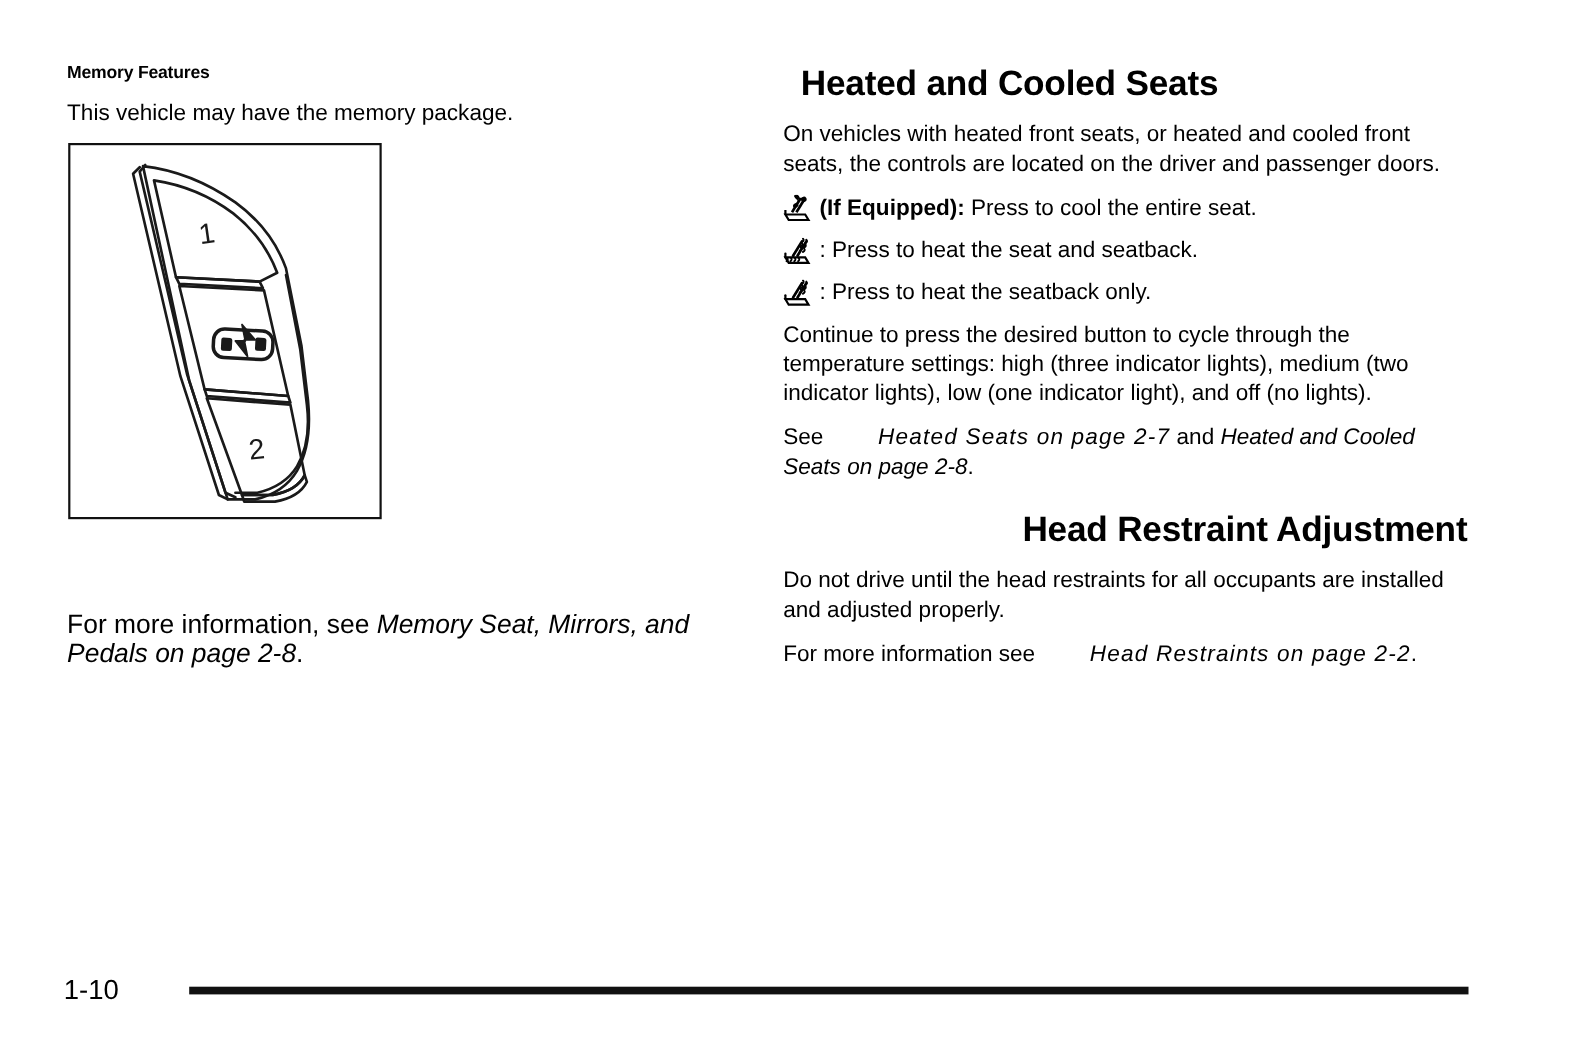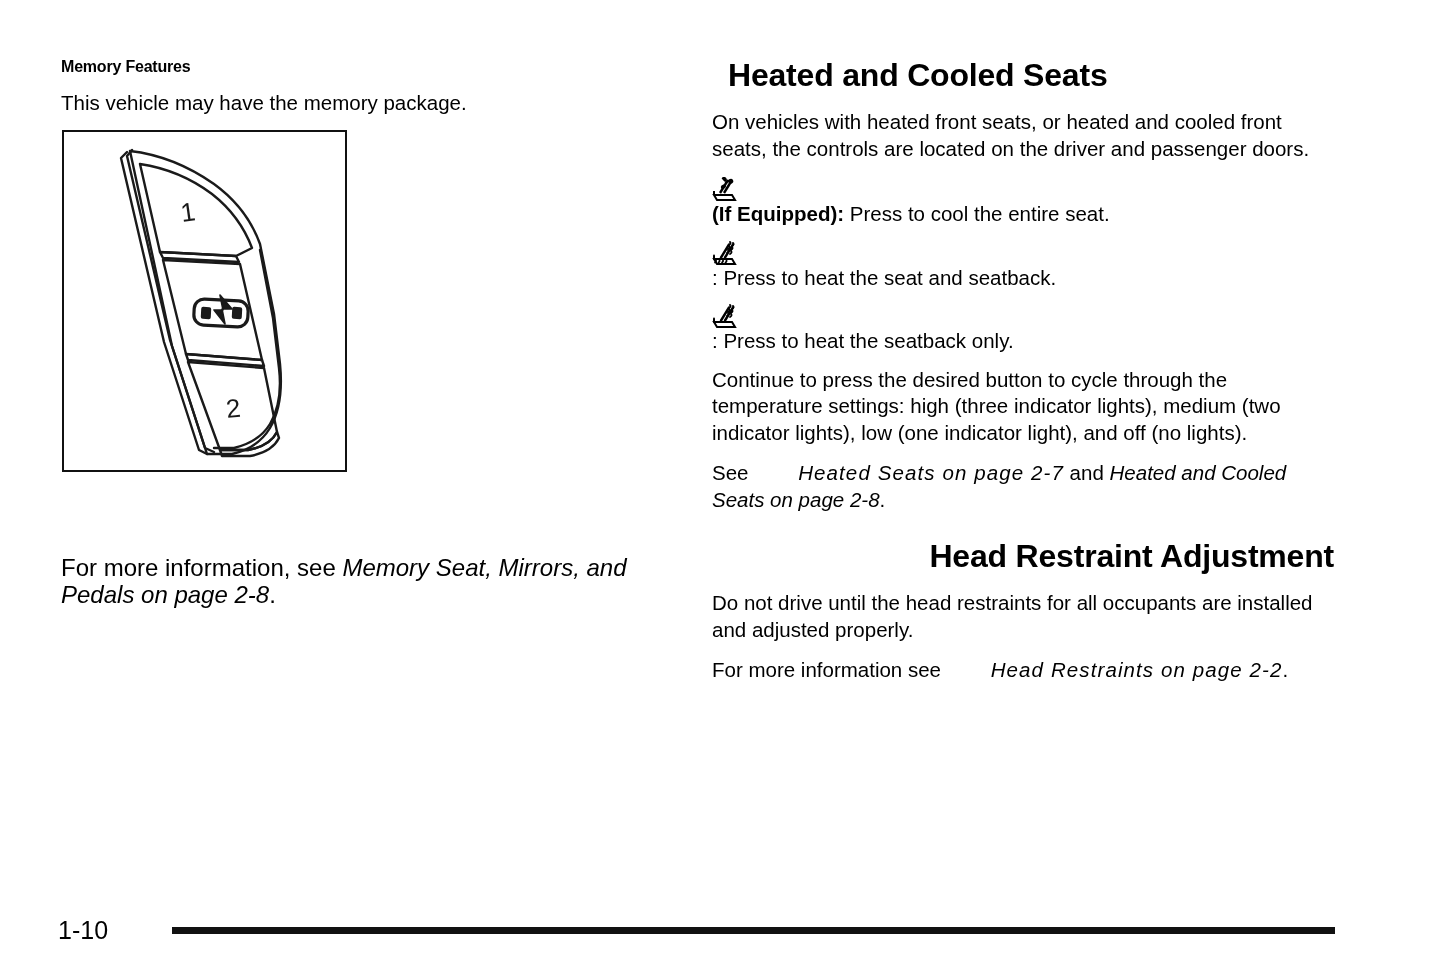--- a/index.html
+++ b/index.html
@@ -97,38 +97,37 @@
     line-height: 26.5px;
   }
 
   
   .icon-line {
     display: flex;
     align-items: flex-start;
     font-size: 20.5px;
     line-height: 26.5px;
     margin: 0 0 12px 0;
-    flex-direction: column;
   }
   .icon-line .glyph {
     flex: 0 0 auto;
     width: 30px;
     height: 25px;
     margin-right: 3px;
     position: relative;
     top: 1px;
   }
   .icon-line .glyph svg { display: block; }
   .icon-line .txt { flex: 1 1 auto; }
 
   
   .footer {
     position: absolute;
     left: 0;
-    top: 915px;
+    top: 885px;
     width: 1283px;
     height: 40px;
   }
   .page-number {
     position: absolute;
     left: 58px;
     top: 0px;
     font-size: 25px;
     line-height: 30px;
     letter-spacing: 0px;

